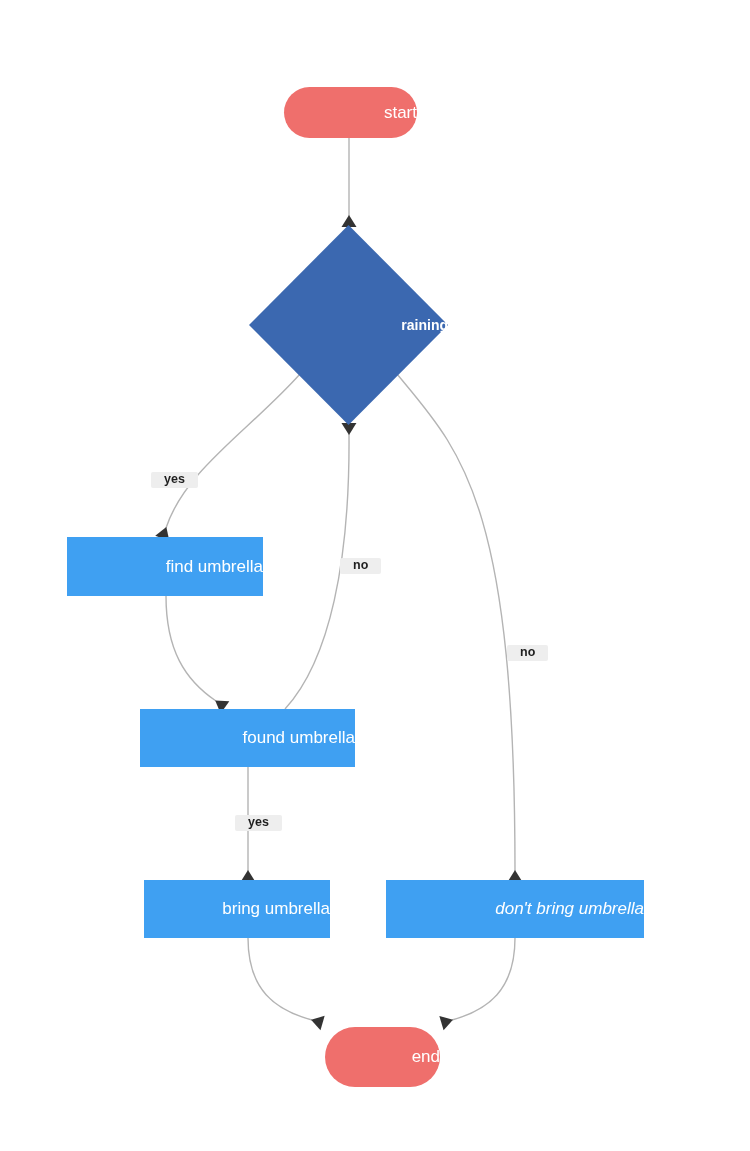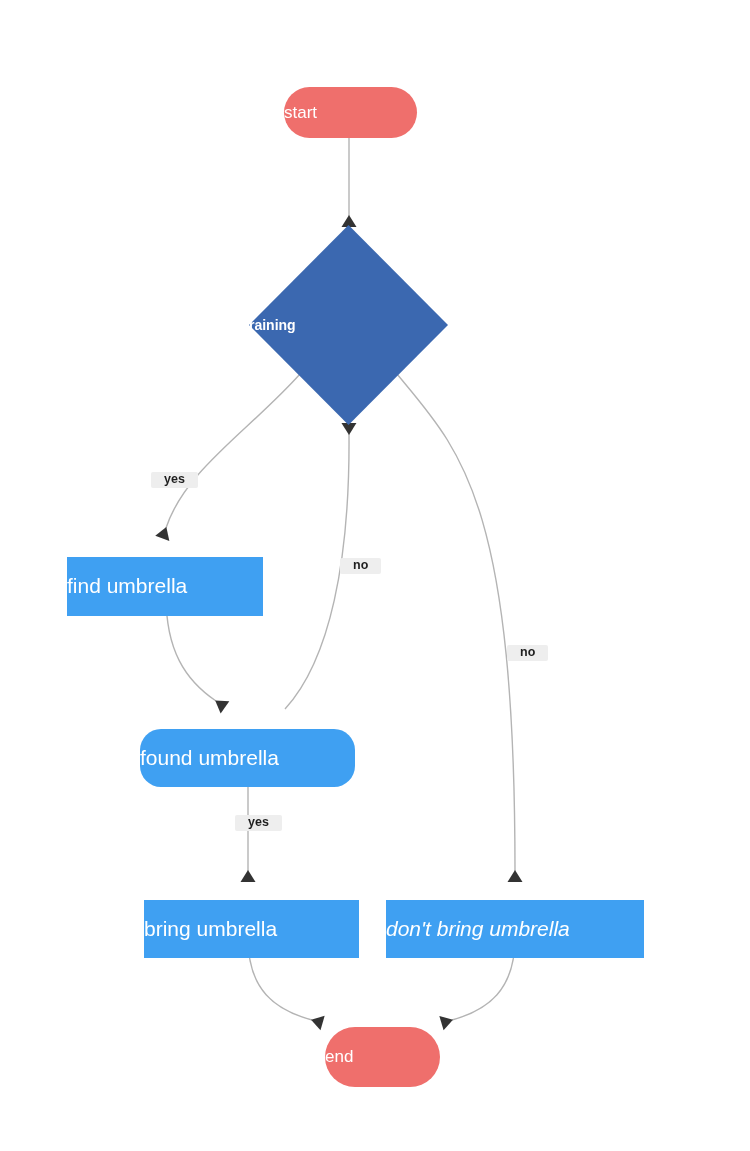--- a/index.html
+++ b/index.html
@@ -34,21 +34,21 @@
   }
   .arrow-head {
     fill: #333333;
     stroke: none;
   }
   .node {
     position: absolute;
     box-sizing: border-box;
     display: flex;
     align-items: center;
-    justify-content: flex-start;
+    justify-content: flex-end;
     color: #ffffff;
     text-align: center;
     line-height: 1.15;
     -webkit-font-smoothing: antialiased;
   }
   .node-terminal {
     border-radius: 999px;
     font-size: 17px;
   }
   .node-decision {
@@ -60,22 +60,21 @@
     position: absolute;
     top: 0; left: 0;
     width: 100%;
     height: 100%;
   }
   .node-decision .decision-label {
     position: relative;
     z-index: 2;
   }
   .node-process {
-    font-size: 21px;
-    margin-top: 20px;
+    font-size: 17px;
   }
   .edge-label {
     position: absolute;
     font-size: 12.5px;
     font-weight: bold;
     color: #1f1f1f;
     background: #eeeeee;
     padding: 1px 13px;
     border-radius: 2px;
     white-space: nowrap;
@@ -118,25 +117,25 @@
     <svg class="diamond-shape" viewBox="0 0 100 100" preserveAspectRatio="none">
       <polygon points="50,0 100,50 50,100 0,50" fill="#3b68b0"></polygon>
     </svg>
     <span class="decision-label">raining</span>
   </div>
 
   <div class="node node-process" style="left: 67px; top: 537px; width: 196px; height: 59px; color: rgb(255, 255, 255); background: rgb(63, 160, 242);">
     <span>find umbrella</span>
   </div>
 
-  <div class="node node-process" style="left: 140px; top: 709px; width: 215px; height: 58px; color: rgb(255, 255, 255); background: rgb(63, 160, 242); border-radius: 21px;">
+  <div class="node node-process" style="left: 140px; top: 709px; width: 215px; height: 58px; color: rgb(255, 255, 255); background: rgb(63, 160, 242);">
     <span>found umbrella</span>
   </div>
 
-  <div class="node node-process" style="left: 144px; top: 880px; width: 215px; height: 58px; color: rgb(255, 255, 255); background: rgb(63, 160, 242);">
+  <div class="node node-process" style="left: 144px; top: 880px; width: 186px; height: 58px; color: rgb(255, 255, 255); background: rgb(63, 160, 242);">
     <span>bring umbrella</span>
   </div>
 
   <div class="node node-process" style="left: 386px; top: 880px; width: 258px; height: 58px; color: rgb(255, 255, 255); background: rgb(63, 160, 242); font-style: italic;">
     <span>don't bring umbrella</span>
   </div>
 
   <div class="node node-terminal" style="left: 325px; top: 1027px; width: 115px; height: 60px; color: rgb(255, 255, 255); background: rgb(239, 111, 108);">
     <span>end</span>
   </div>

